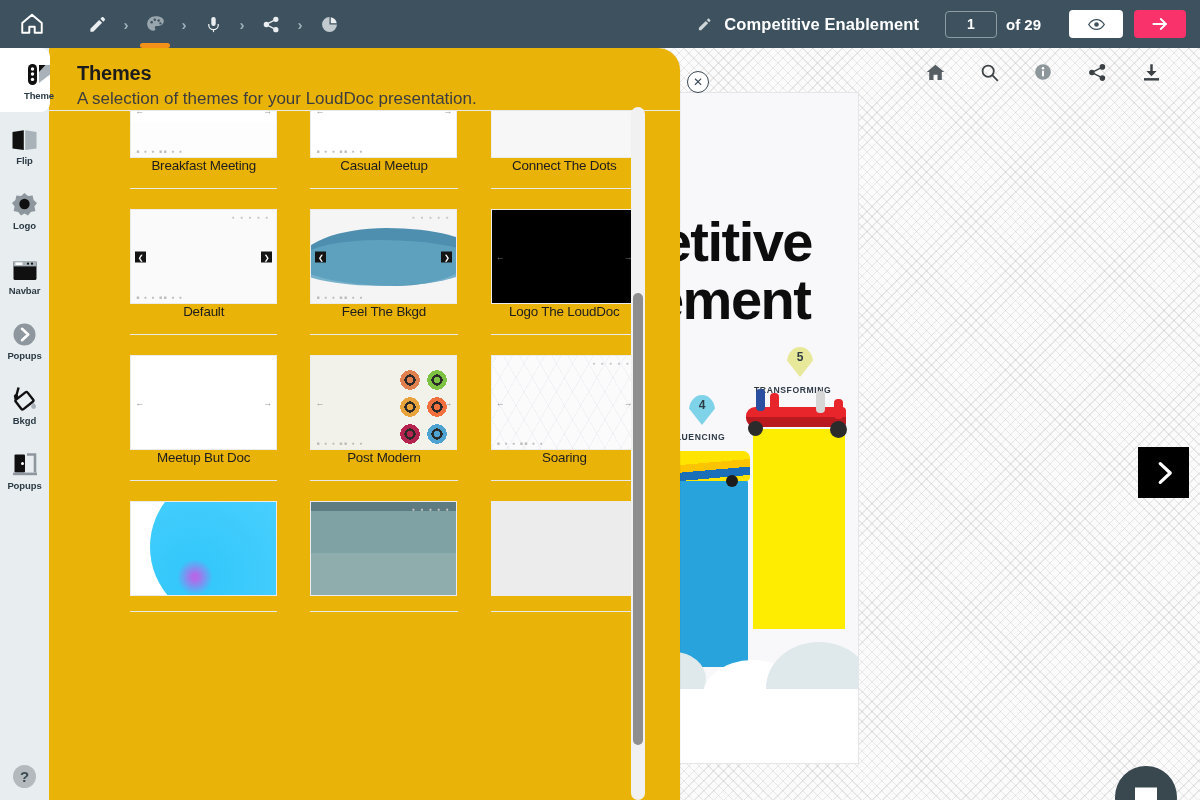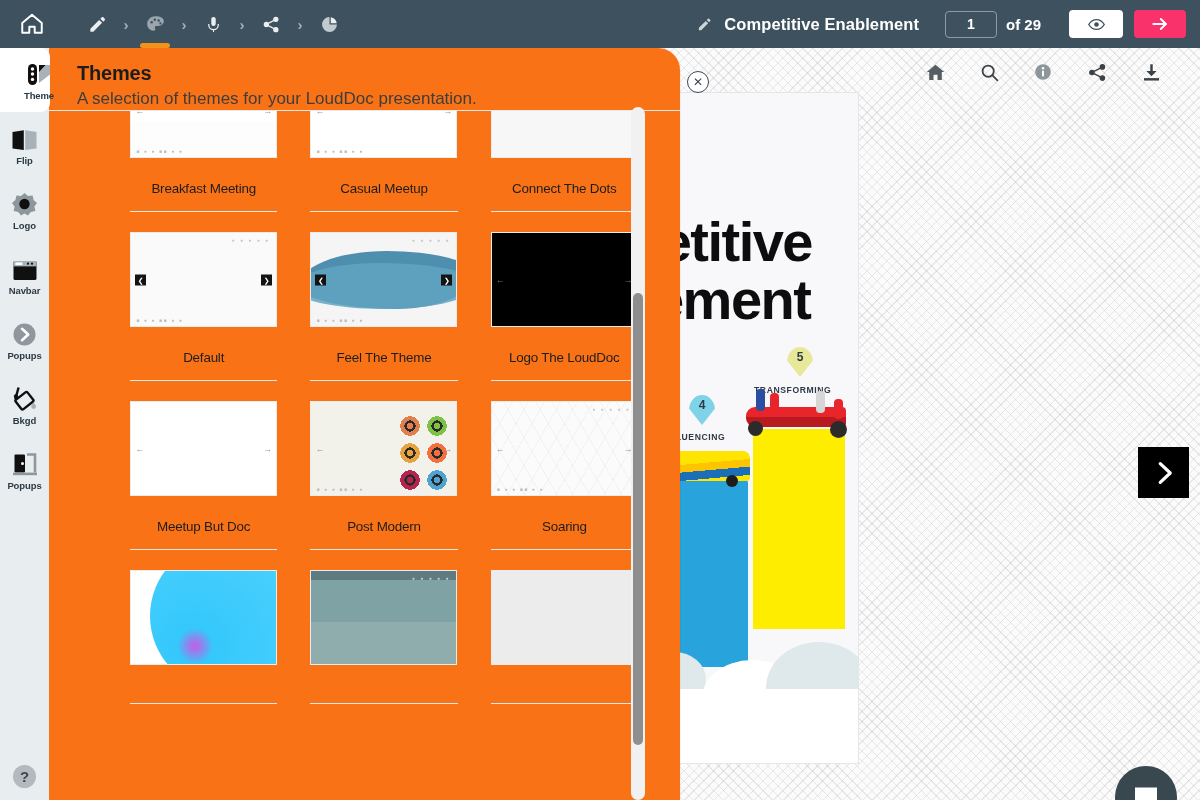--- a/index.html
+++ b/index.html
@@ -136,21 +136,21 @@
   }
   .chat-fab {
     position: absolute; left: 1066px; top: 718px; width: 62px; height: 62px; border-radius: 50%;
     background: #39474f; display: flex; align-items: center; justify-content: center;
     cursor: pointer; z-index: 12;
   }
 
   
   .panel {
     position: absolute; top: 48px; left: 49px; width: 631px; height: 752px;
-    background: #f97316; border-top-right-radius: 22px; z-index: 20;
+    background: #eab308; border-top-right-radius: 22px; z-index: 20;
     box-shadow: 0 0 0 1px rgba(0,0,0,.03);
   }
   .panel-head { position: relative; height: 58px; padding: 14px 0 0 28px; }
   .panel-title { font-size: 20px; font-weight: bold; color: #1c1c1c; letter-spacing: -.2px; }
   .panel-sub { font-size: 17px; color: #3d3d3d; margin-top: 4px; }
   .panel-divider { position: absolute; left: 0; top: 62px; width: 631px; height: 1px; background: #e9e9e9; }
   .close-btn {
     position: absolute; right: -29px; top: 23px; width: 22px; height: 22px; border-radius: 50%;
     border: 1.6px solid #3b4a55; display: flex; align-items: center; justify-content: center;
     font-size: 12px; color: #3b4a55; cursor: pointer; background: #ffffff;
@@ -184,21 +184,21 @@
     display: flex; align-items: center; justify-content: center; font-size: 7px;
   }
   .nav-plain { color: #8c8c8c; font-size: 11px; }
   .dots {
     position: absolute; top: 4px; right: 6px; font-size: 5px; color: #c8c8c8; letter-spacing: 2px;
   }
   .botbar {
     position: absolute; bottom: 3px; left: 5px; font-size: 5px; color: #bdbdbd; letter-spacing: 1.6px;
   }
   .theme-name {
-    margin-top: 23px; font-size: 13.4px; color: #1d1d1d; text-align: center; letter-spacing: -.2px;
+    margin-top: 0; font-size: 13.4px; color: #1d1d1d; text-align: center; letter-spacing: -.2px;
   }
 
   
   .t-breakfast { background: linear-gradient(to bottom, #ffffff 62%, #fdfdfd 62%); }
   .t-casual { background: #ffffff; }
   .t-connect { background: #f7f7f7; }
   .t-default { background: #fafafa; }
   .t-flow { background: #f5f5f5; }
   .t-flow .wave1 {
     position: absolute; left: -12px; top: 18px; width: 175px; height: 58px;
@@ -575,21 +575,21 @@
               <div class="wave2"></div>
               <span class="nav-l">
                 <span class="nav-chip">❮</span>
               </span>
               <span class="nav-r">
                 <span class="nav-chip">❯</span>
               </span>
               <span class="dots">● ● ● ● ●</span>
               <span class="botbar">■ ● ● ■■ ● ●</span>
             </div>
-            <div class="theme-name">Feel The Theme</div>
+            <div class="theme-name">Feel The Bkgd</div>
           </div>
           <div class="theme-cell">
             <div class="thumb t-black">
               <span class="nav-l nav-plain" style="color:#6a6a6a">←</span>
               <span class="nav-r nav-plain" style="color:#6a6a6a">→</span>
             </div>
             <div class="theme-name">Logo The LoudDoc</div>
           </div>
           <div class="theme-cell">
             <div class="thumb t-white">

